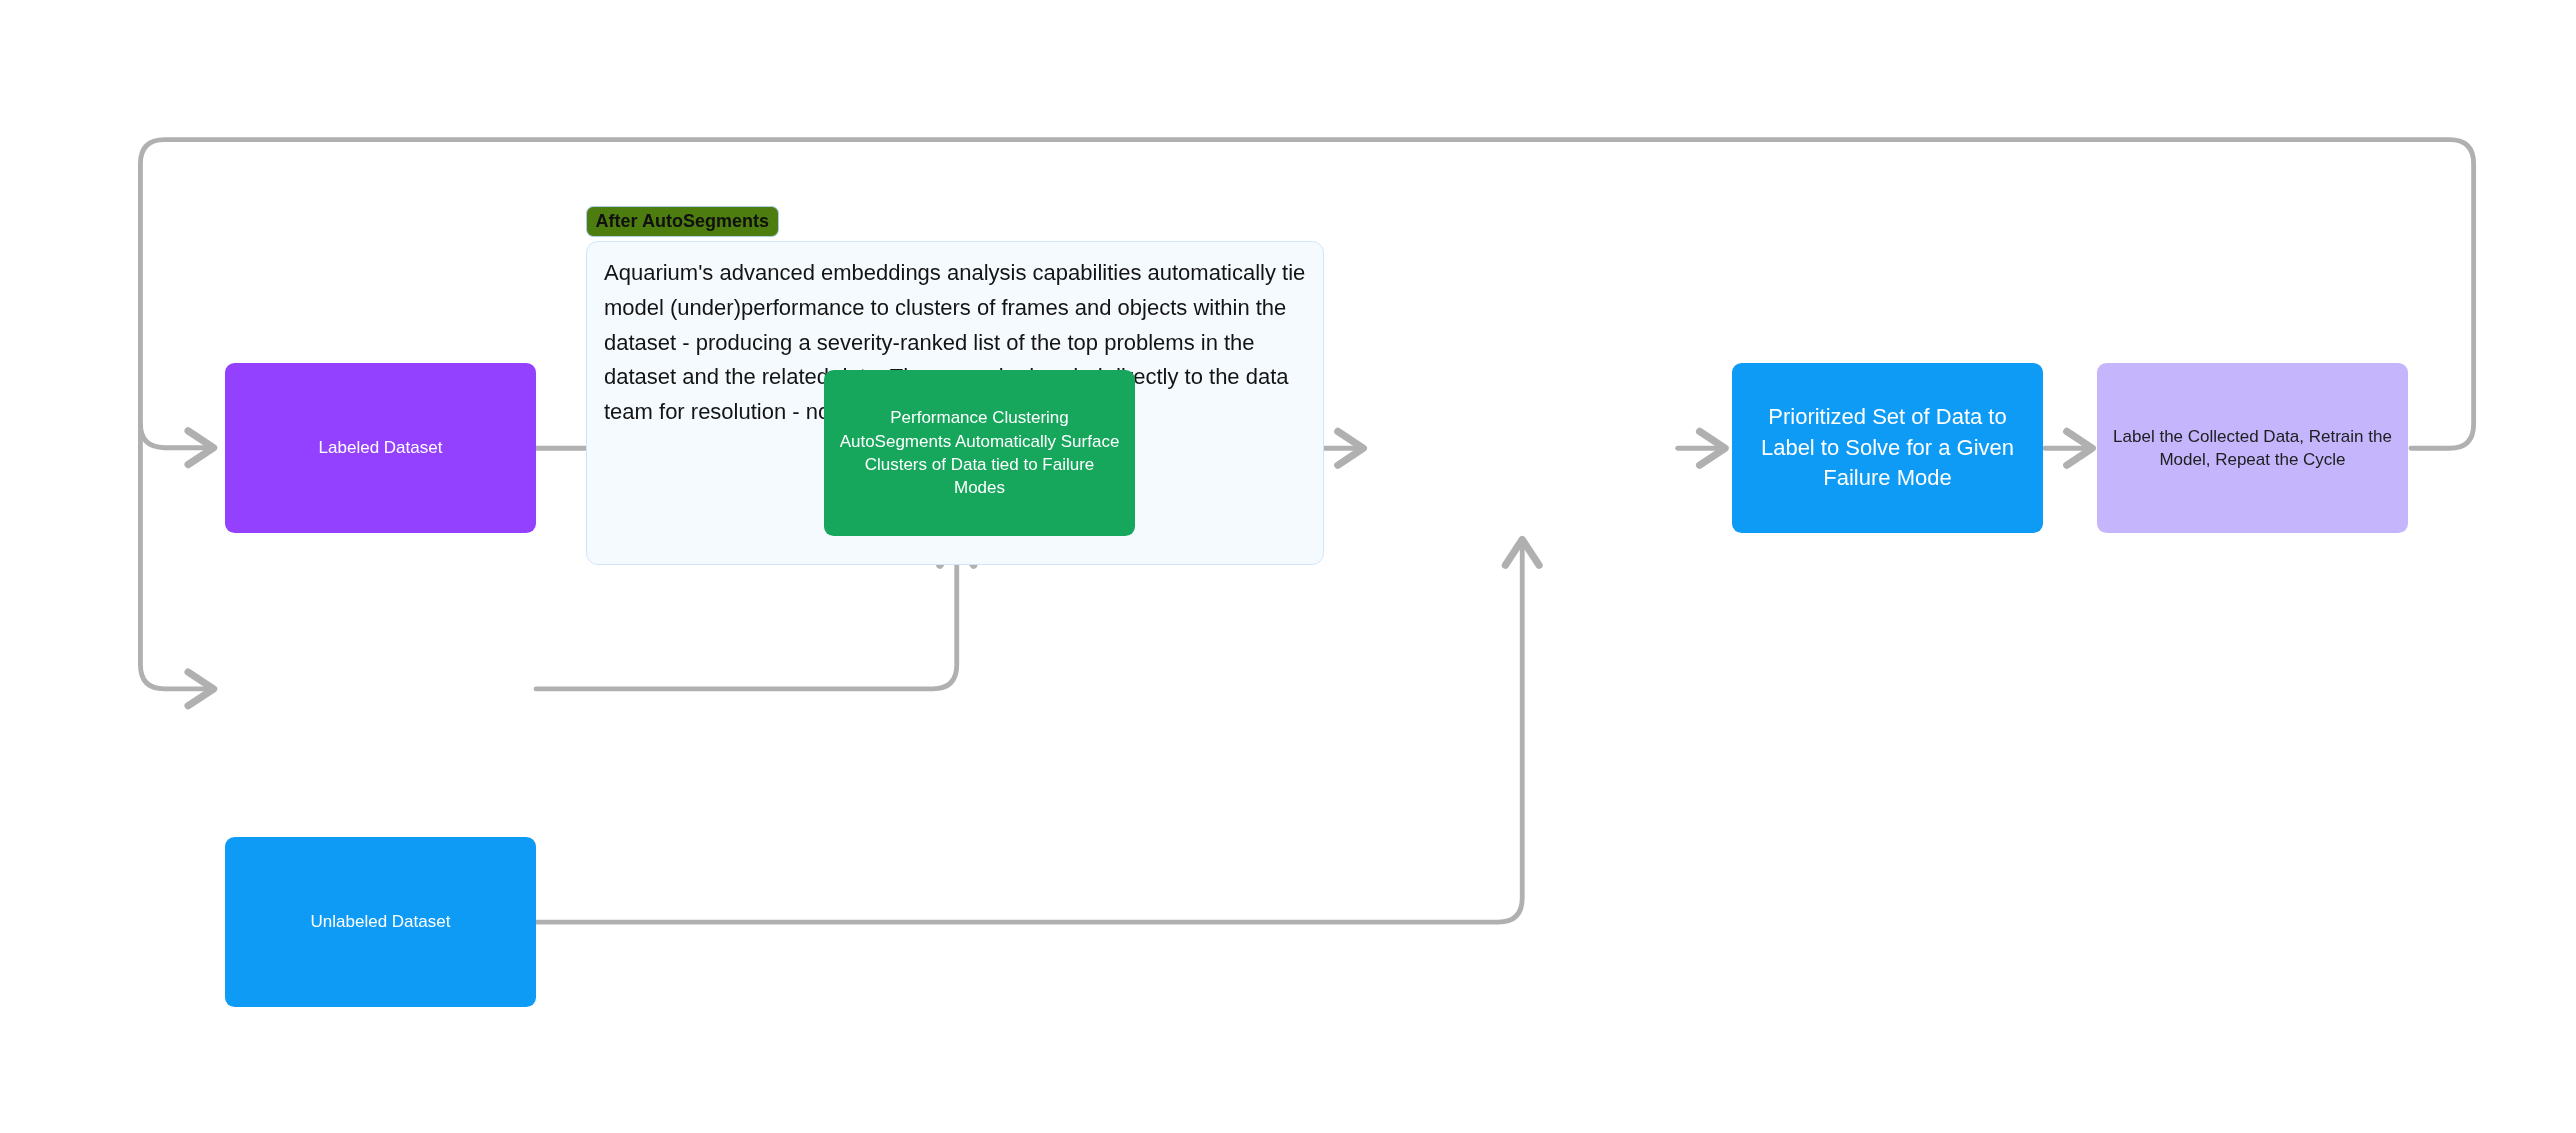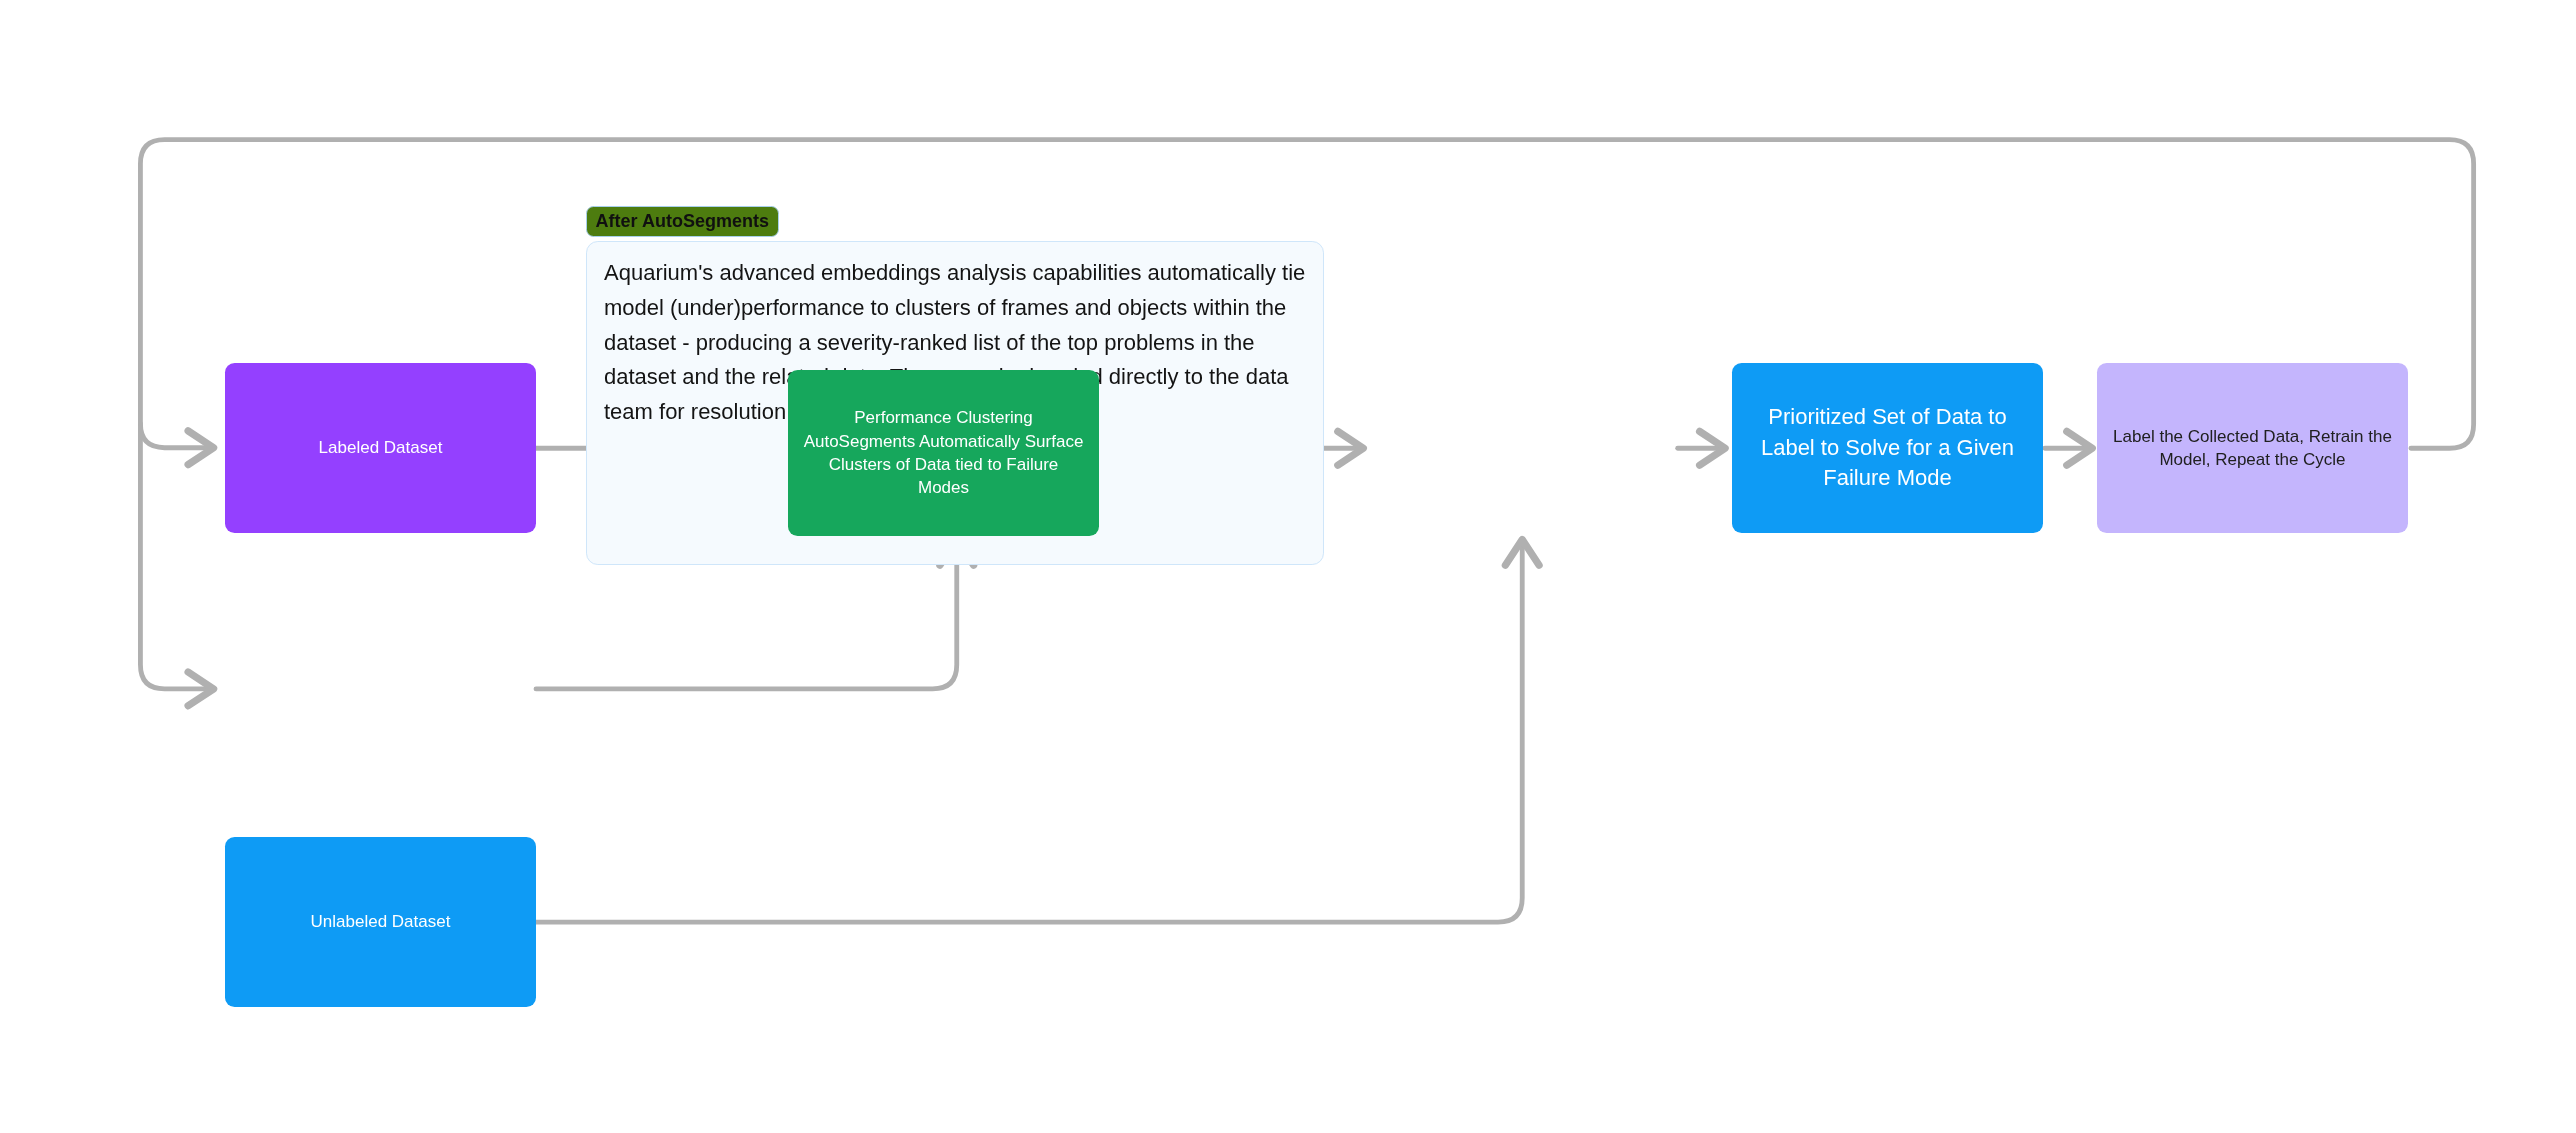--- a/index.html
+++ b/index.html
@@ -143,21 +143,21 @@
 
   <div class="node node-purple" style="left:225px; top:363px; width:311px; height:170px; font-size:17px;">
     <span class="label">Labeled Dataset</span>
   </div>
 
 
   <div class="node node-blue" style="left:225px; top:837px; width:311px; height:170px; font-size:17px;">
     <span class="label">Unlabeled Dataset</span>
   </div>
 
-  <div class="node node-green" style="left:788px; top:370px; width:311px; height:166px; font-size:17px;">
+  <div class="node node-green" style="left:824px; top:370px; width:311px; height:166px; font-size:17px;">
     <span class="label">Performance Clustering AutoSegments Automatically Surface Clusters of Data tied to Failure Modes</span>
   </div>
 
 
   <div class="node node-blue" style="left:1732px; top:363px; width:311px; height:170px; font-size:22px;">
     <span class="label">Prioritized Set of Data to Label to Solve for a Given Failure Mode</span>
   </div>
 
   <div class="node node-gray" style="left:2097px; top:363px; width:311px; height:170px; font-size:17px;">
     <span class="label">Label the Collected Data, Retrain the Model, Repeat the Cycle</span>

